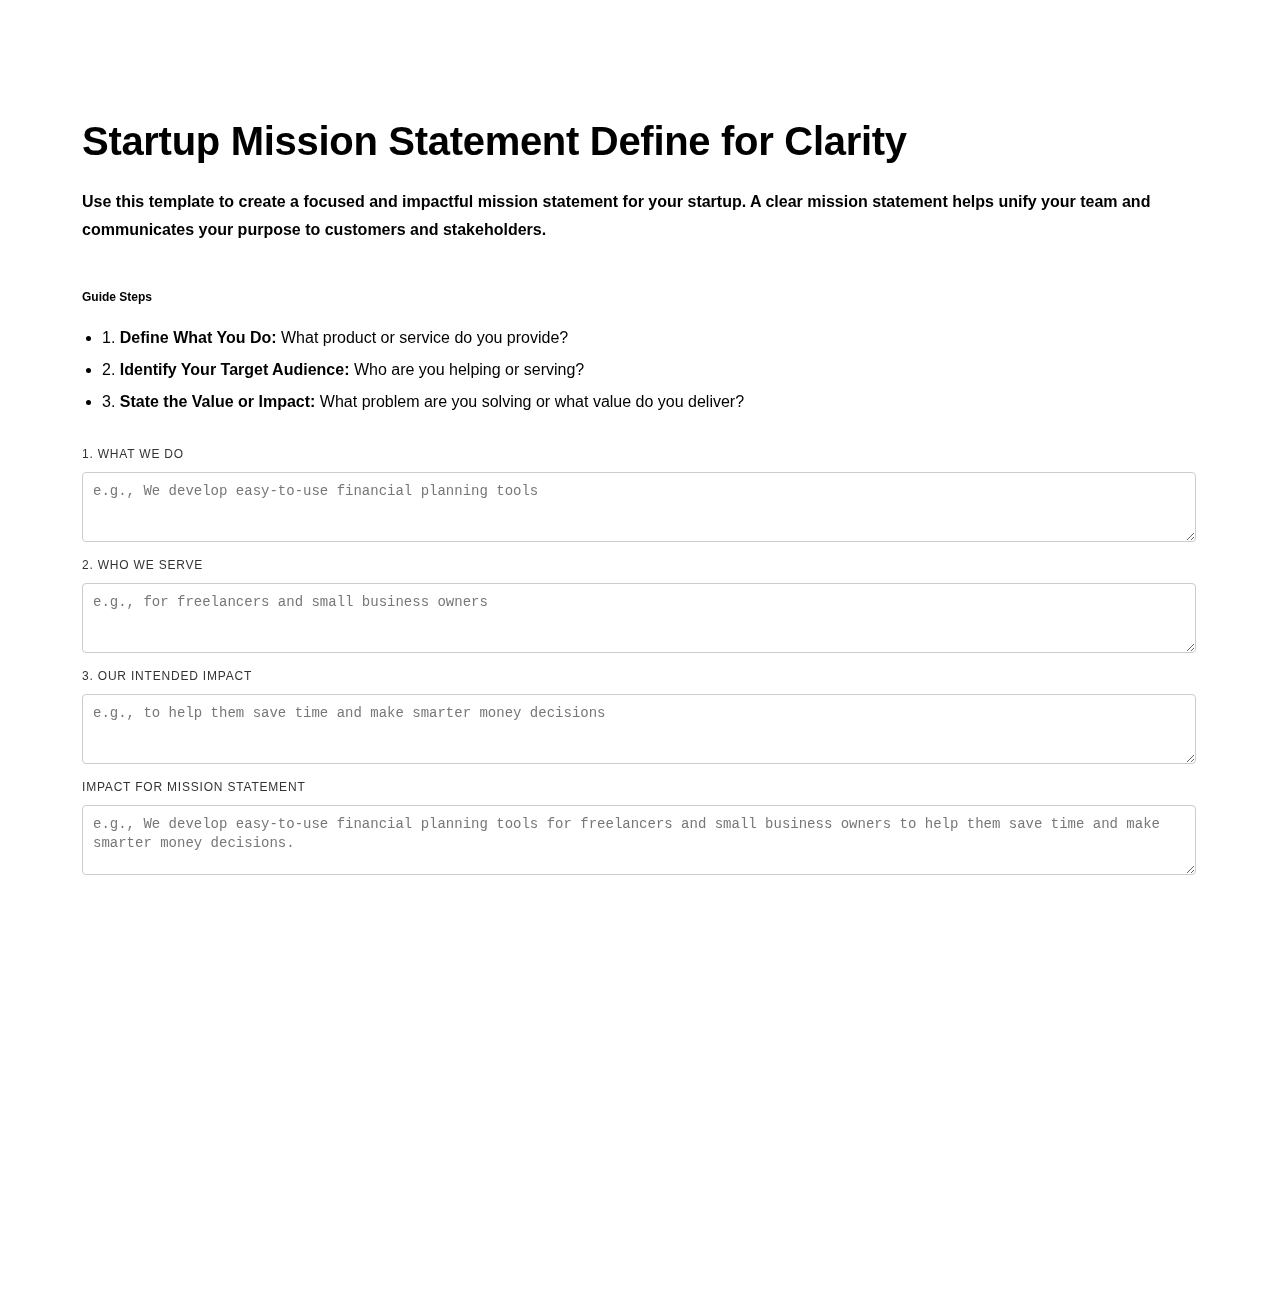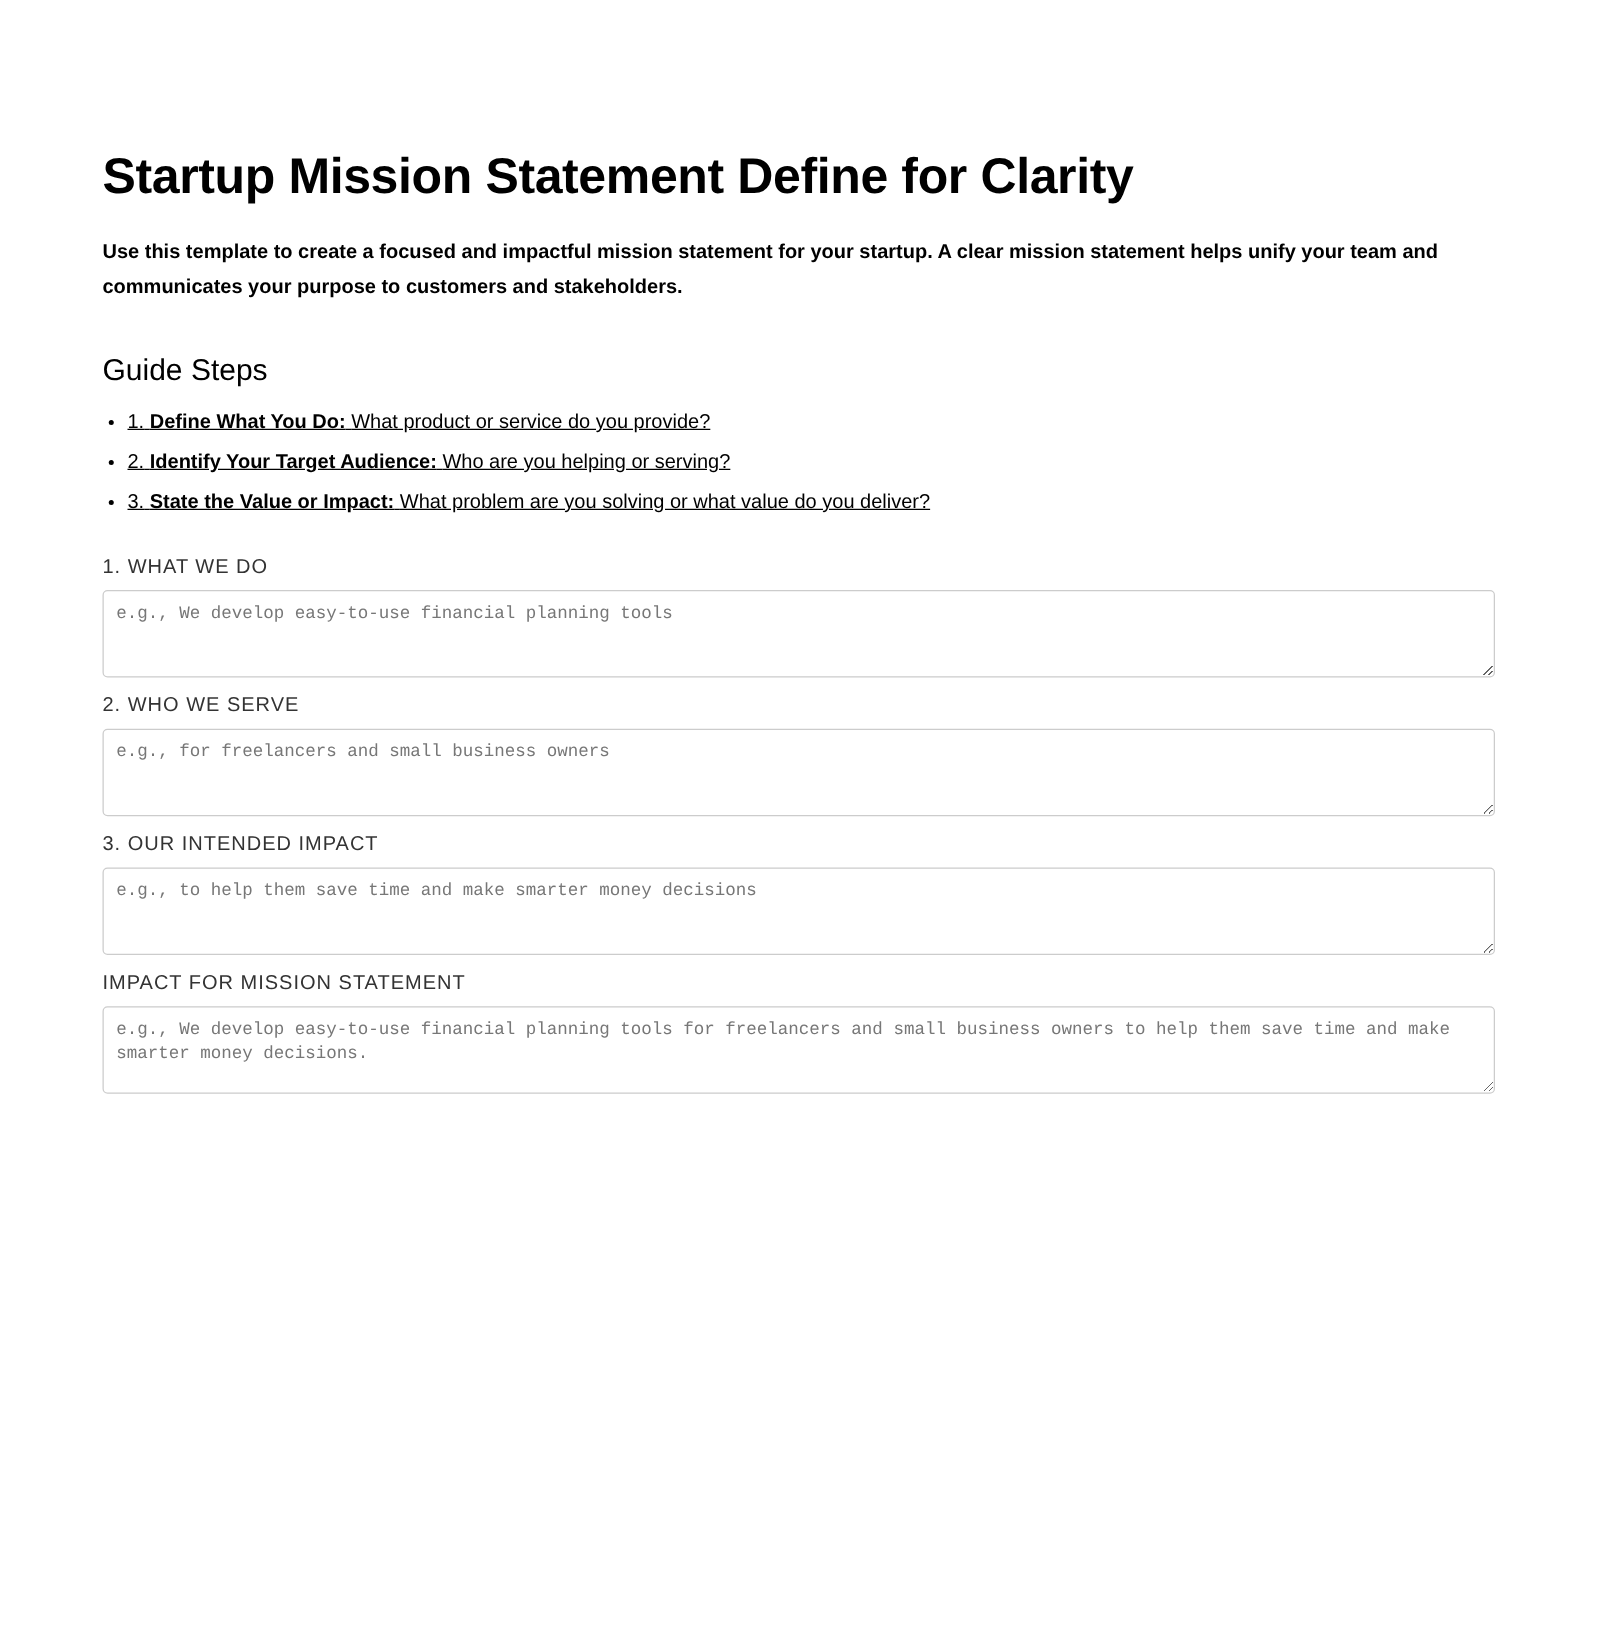--- a/index.html
+++ b/index.html
@@ -13,30 +13,30 @@
       position: absolute; top: 118px; left: 0; margin: 0;
       font-size: 40px; font-weight: bold; line-height: 46px;
       letter-spacing: -0.3px; white-space: nowrap;
     }
     .intro {
       position: absolute; top: 188px; left: 0; width: 1080px; margin: 0;
       font-size: 16px; line-height: 28px; font-weight: bold;
     }
     h2 {
       position: absolute; top: 284px; left: 0; margin: 0;
-      font-size: 24px; font-weight: normal; line-height: 26px;
+      font-size: 12px; font-weight: bold; line-height: 26px;
     }
     ul.steps {
       position: absolute; top: 326px; left: 0; margin: 0; padding-left: 20px;
       font-size: 16px; line-height: 24px;
     }
-    ul.steps li { margin-bottom: 8px; text-decoration: underline; }
+    ul.steps li { margin-bottom: 8px; }
     .field { position: absolute; left: 0; width: 1114px; }
     .field label {
-      display: block; font-size: 16px; color: #333;
+      display: block; font-size: 12px; color: #333;
       letter-spacing: 0.8px; line-height: 18px; margin-bottom: 9px;
     }
     .field textarea {
       display: block; box-sizing: border-box; width: 1114px; height: 70px;
       border: 1px solid #cccccc; border-radius: 4px; padding: 9px 10px;
       font-family: "Liberation Mono", monospace; font-size: 14px; line-height: 19px;
       color: #333; resize: vertical; background: #fff;
     }
     .field textarea::placeholder { color: #777; }
   </style>

